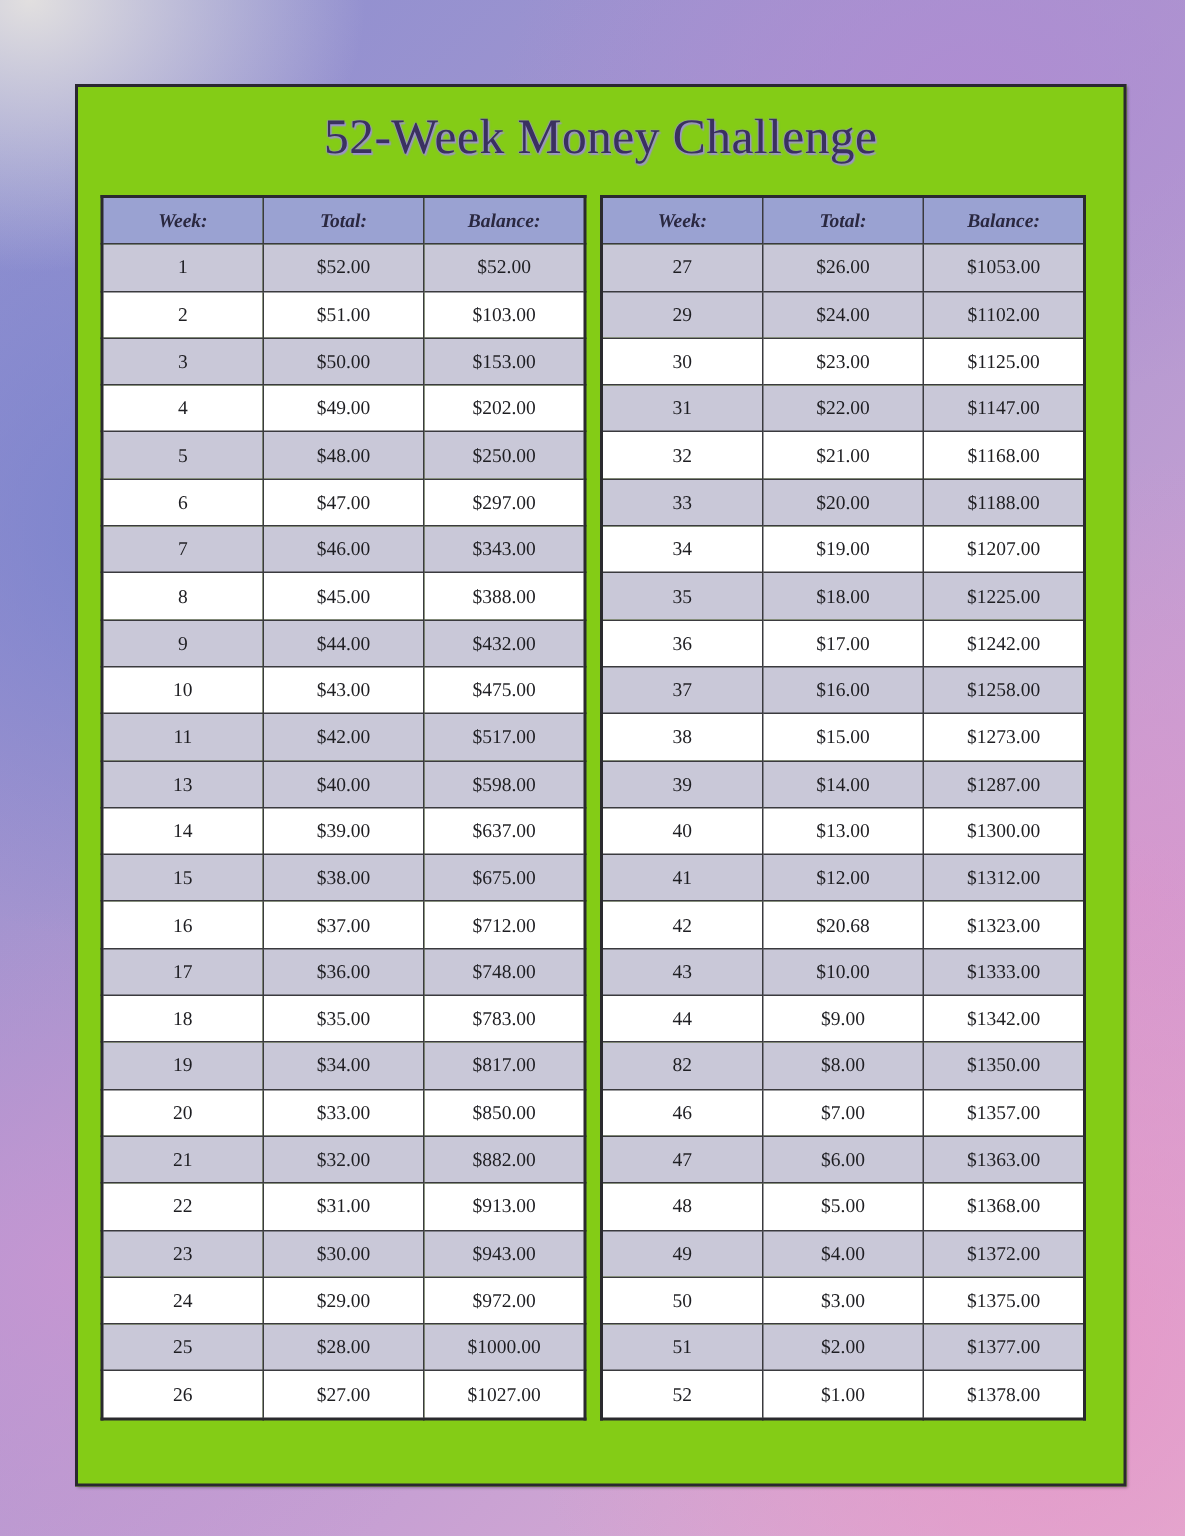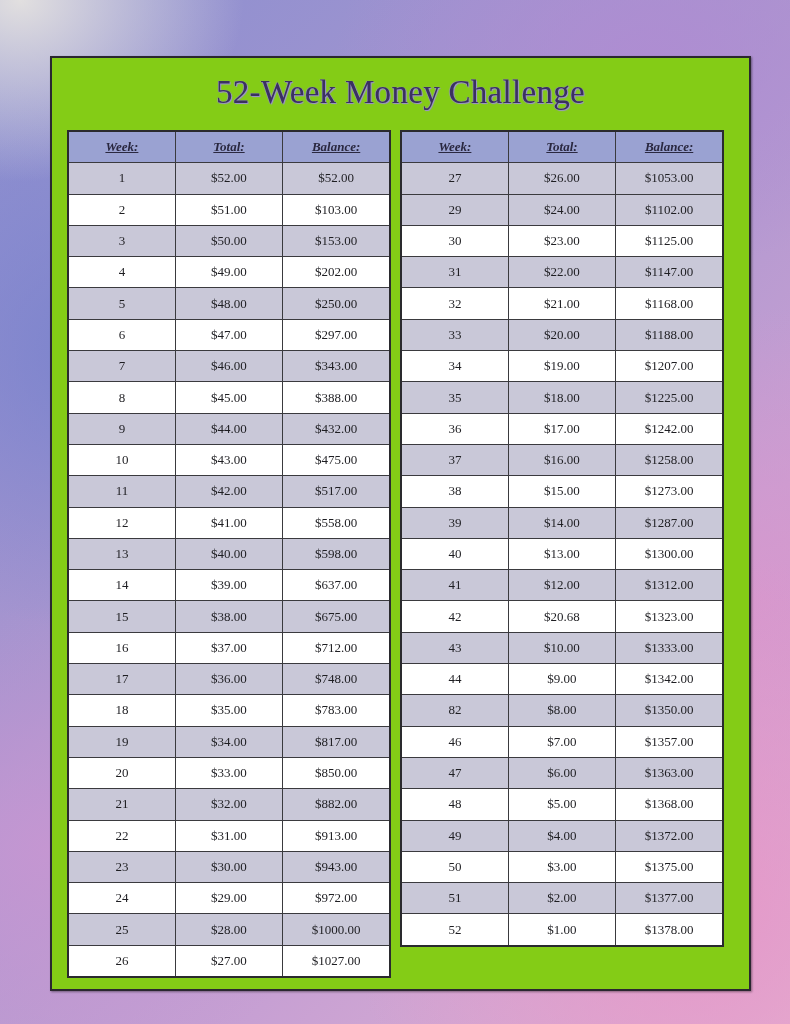--- a/index.html
+++ b/index.html
@@ -29,21 +29,21 @@
     position: absolute; top: 72px; border-collapse: collapse;
     border: 2px solid #2a2a2e; table-layout: fixed;
   }
   .tbl.left { left: 15px; width: 324px; }
   .tbl.right { left: 348px; width: 324px; }
   .tbl th, .tbl td {
     border: 1px solid #3a3a3e; text-align: center; font-size: 13px; color: #1e1e22;
     padding: 0; height: 30.3px;
   }
   .tbl th {
-    background: #9aa2d2; font-style: italic; font-weight: bold; text-decoration: underline;
+    background: #9aa2d2; font-style: italic; font-weight: bold; 
     color: #2a2840; font-size: 13px;
   }
   .tbl tr.shade td { background: #c9c8d8; }
   .tbl tr.plain td { background: #ffffff; }
 </style>
 </head>
 <body>
 
 <div class="page">
   <div class="title">52-Week Money Challenge</div>
@@ -105,25 +105,20 @@
         <tr class="plain">
           <td>10</td>
           <td>$43.00</td>
           <td>$475.00</td>
         </tr>
         <tr class="shade">
           <td>11</td>
           <td>$42.00</td>
           <td>$517.00</td>
         </tr>
-        <tr class="plain">
-          <td>12</td>
-          <td>$41.00</td>
-          <td>$558.00</td>
-        </tr>
         <tr class="shade">
           <td>13</td>
           <td>$40.00</td>
           <td>$598.00</td>
         </tr>
         <tr class="plain">
           <td>14</td>
           <td>$39.00</td>
           <td>$637.00</td>
         </tr>

